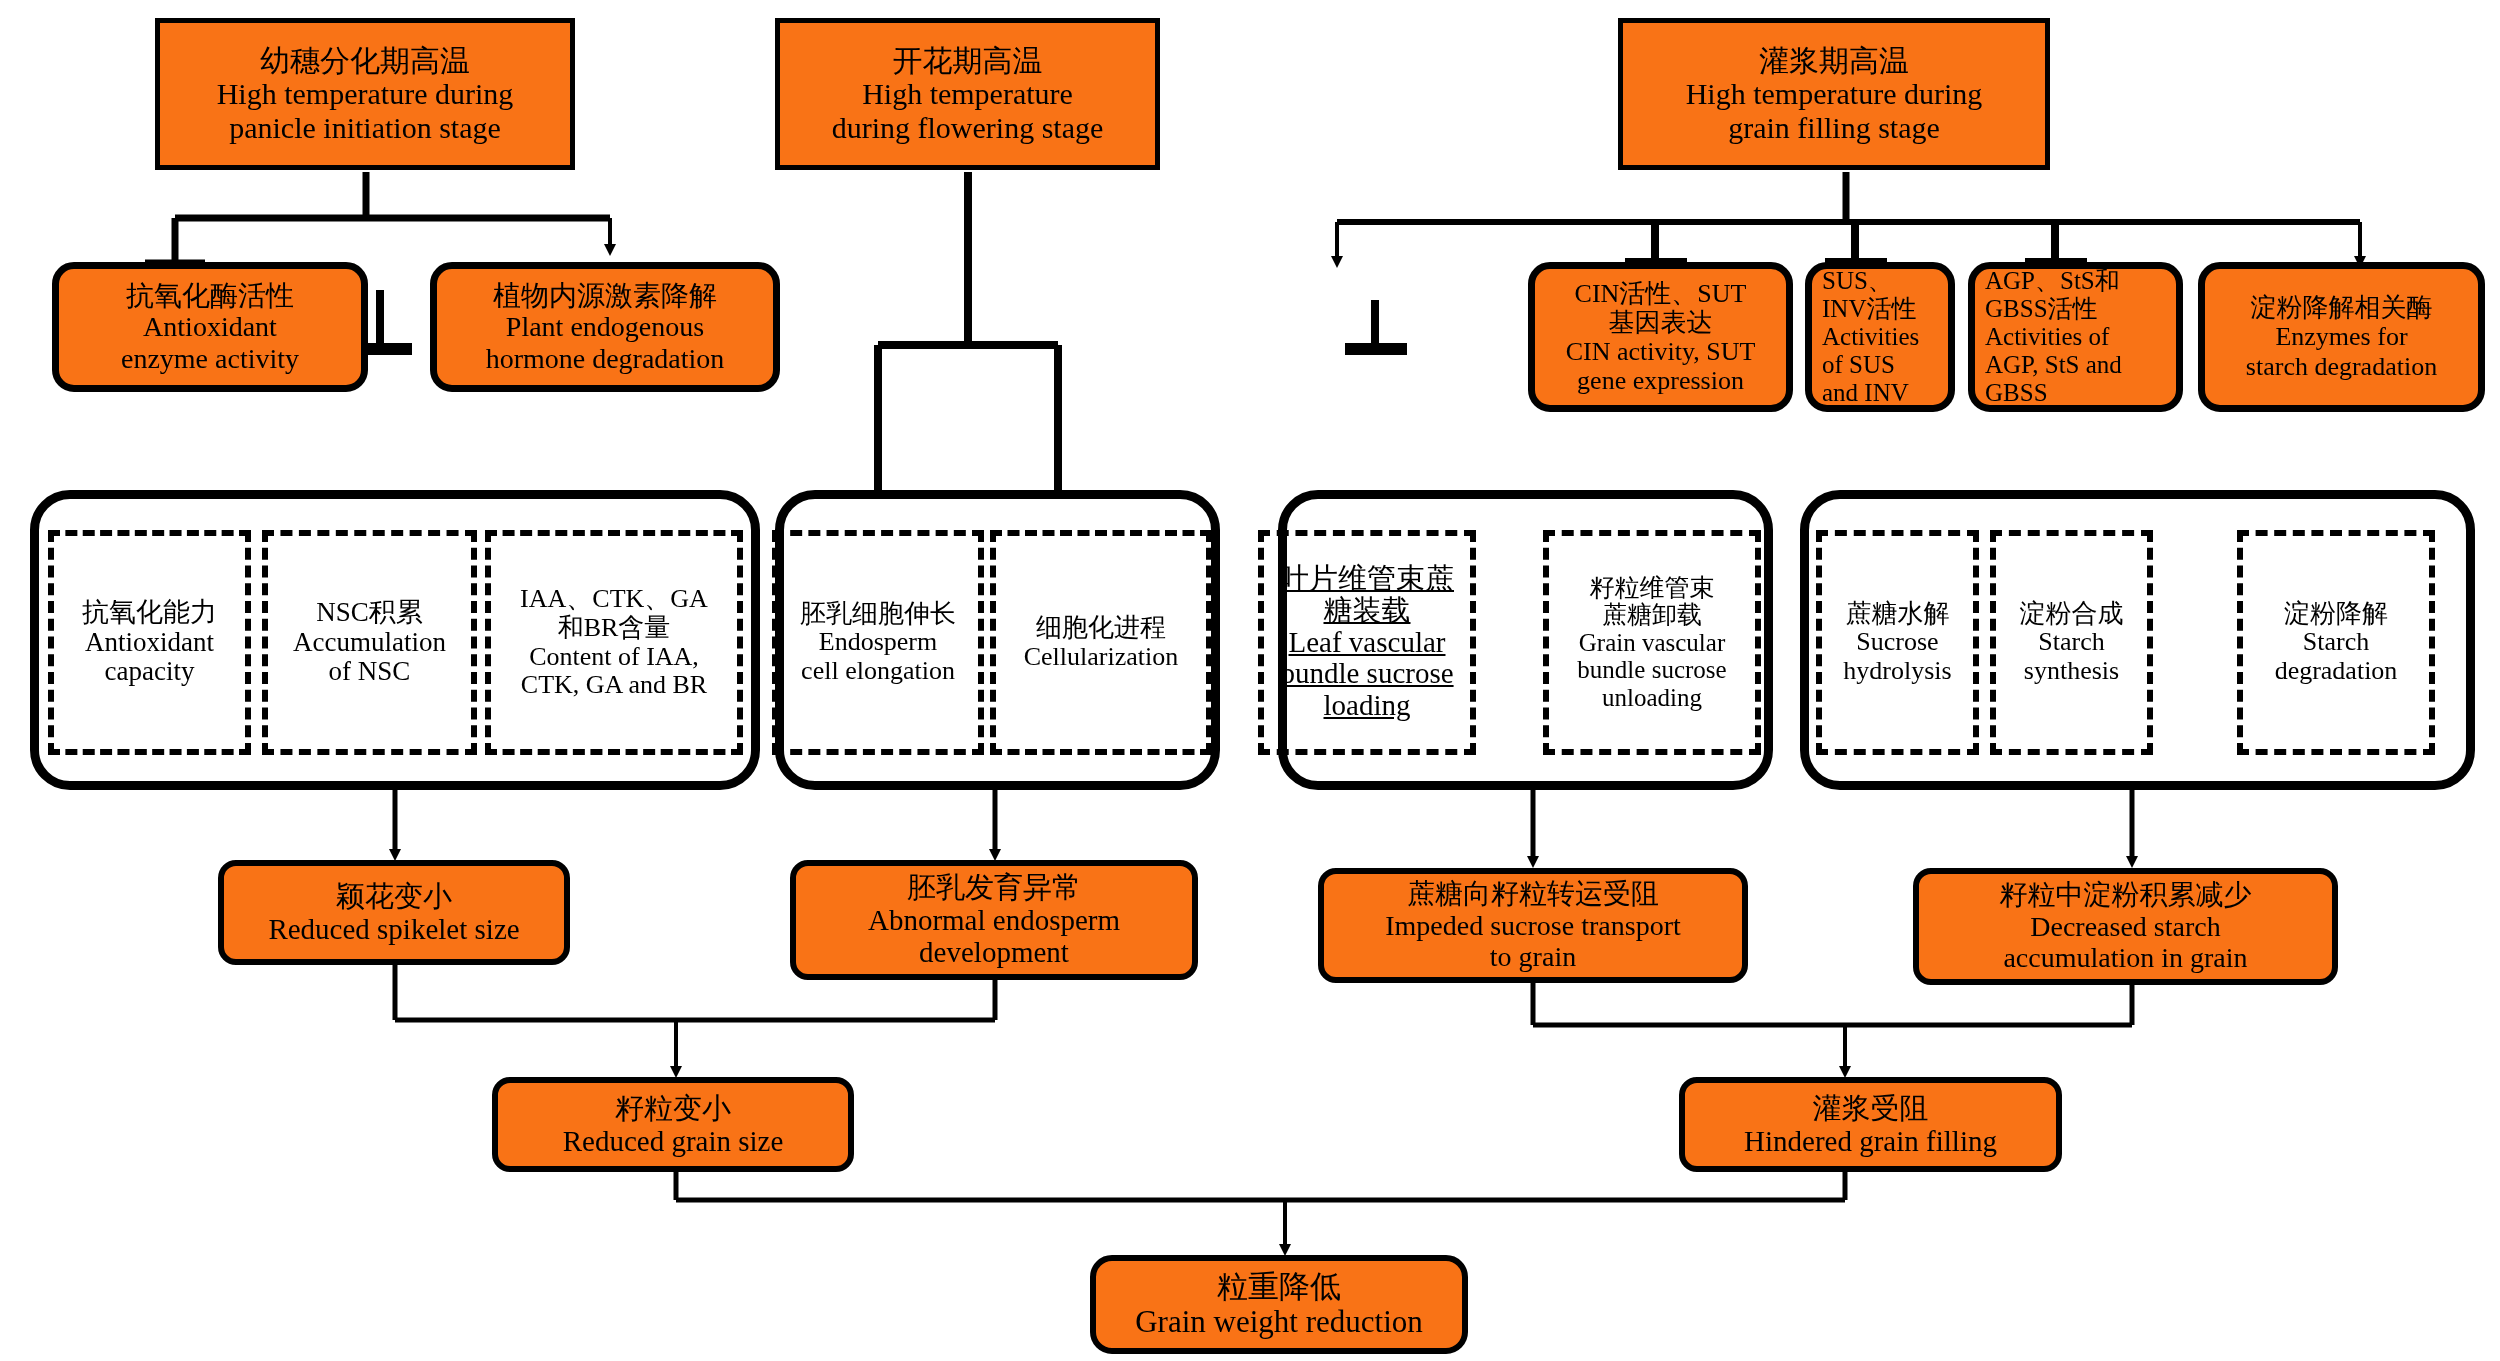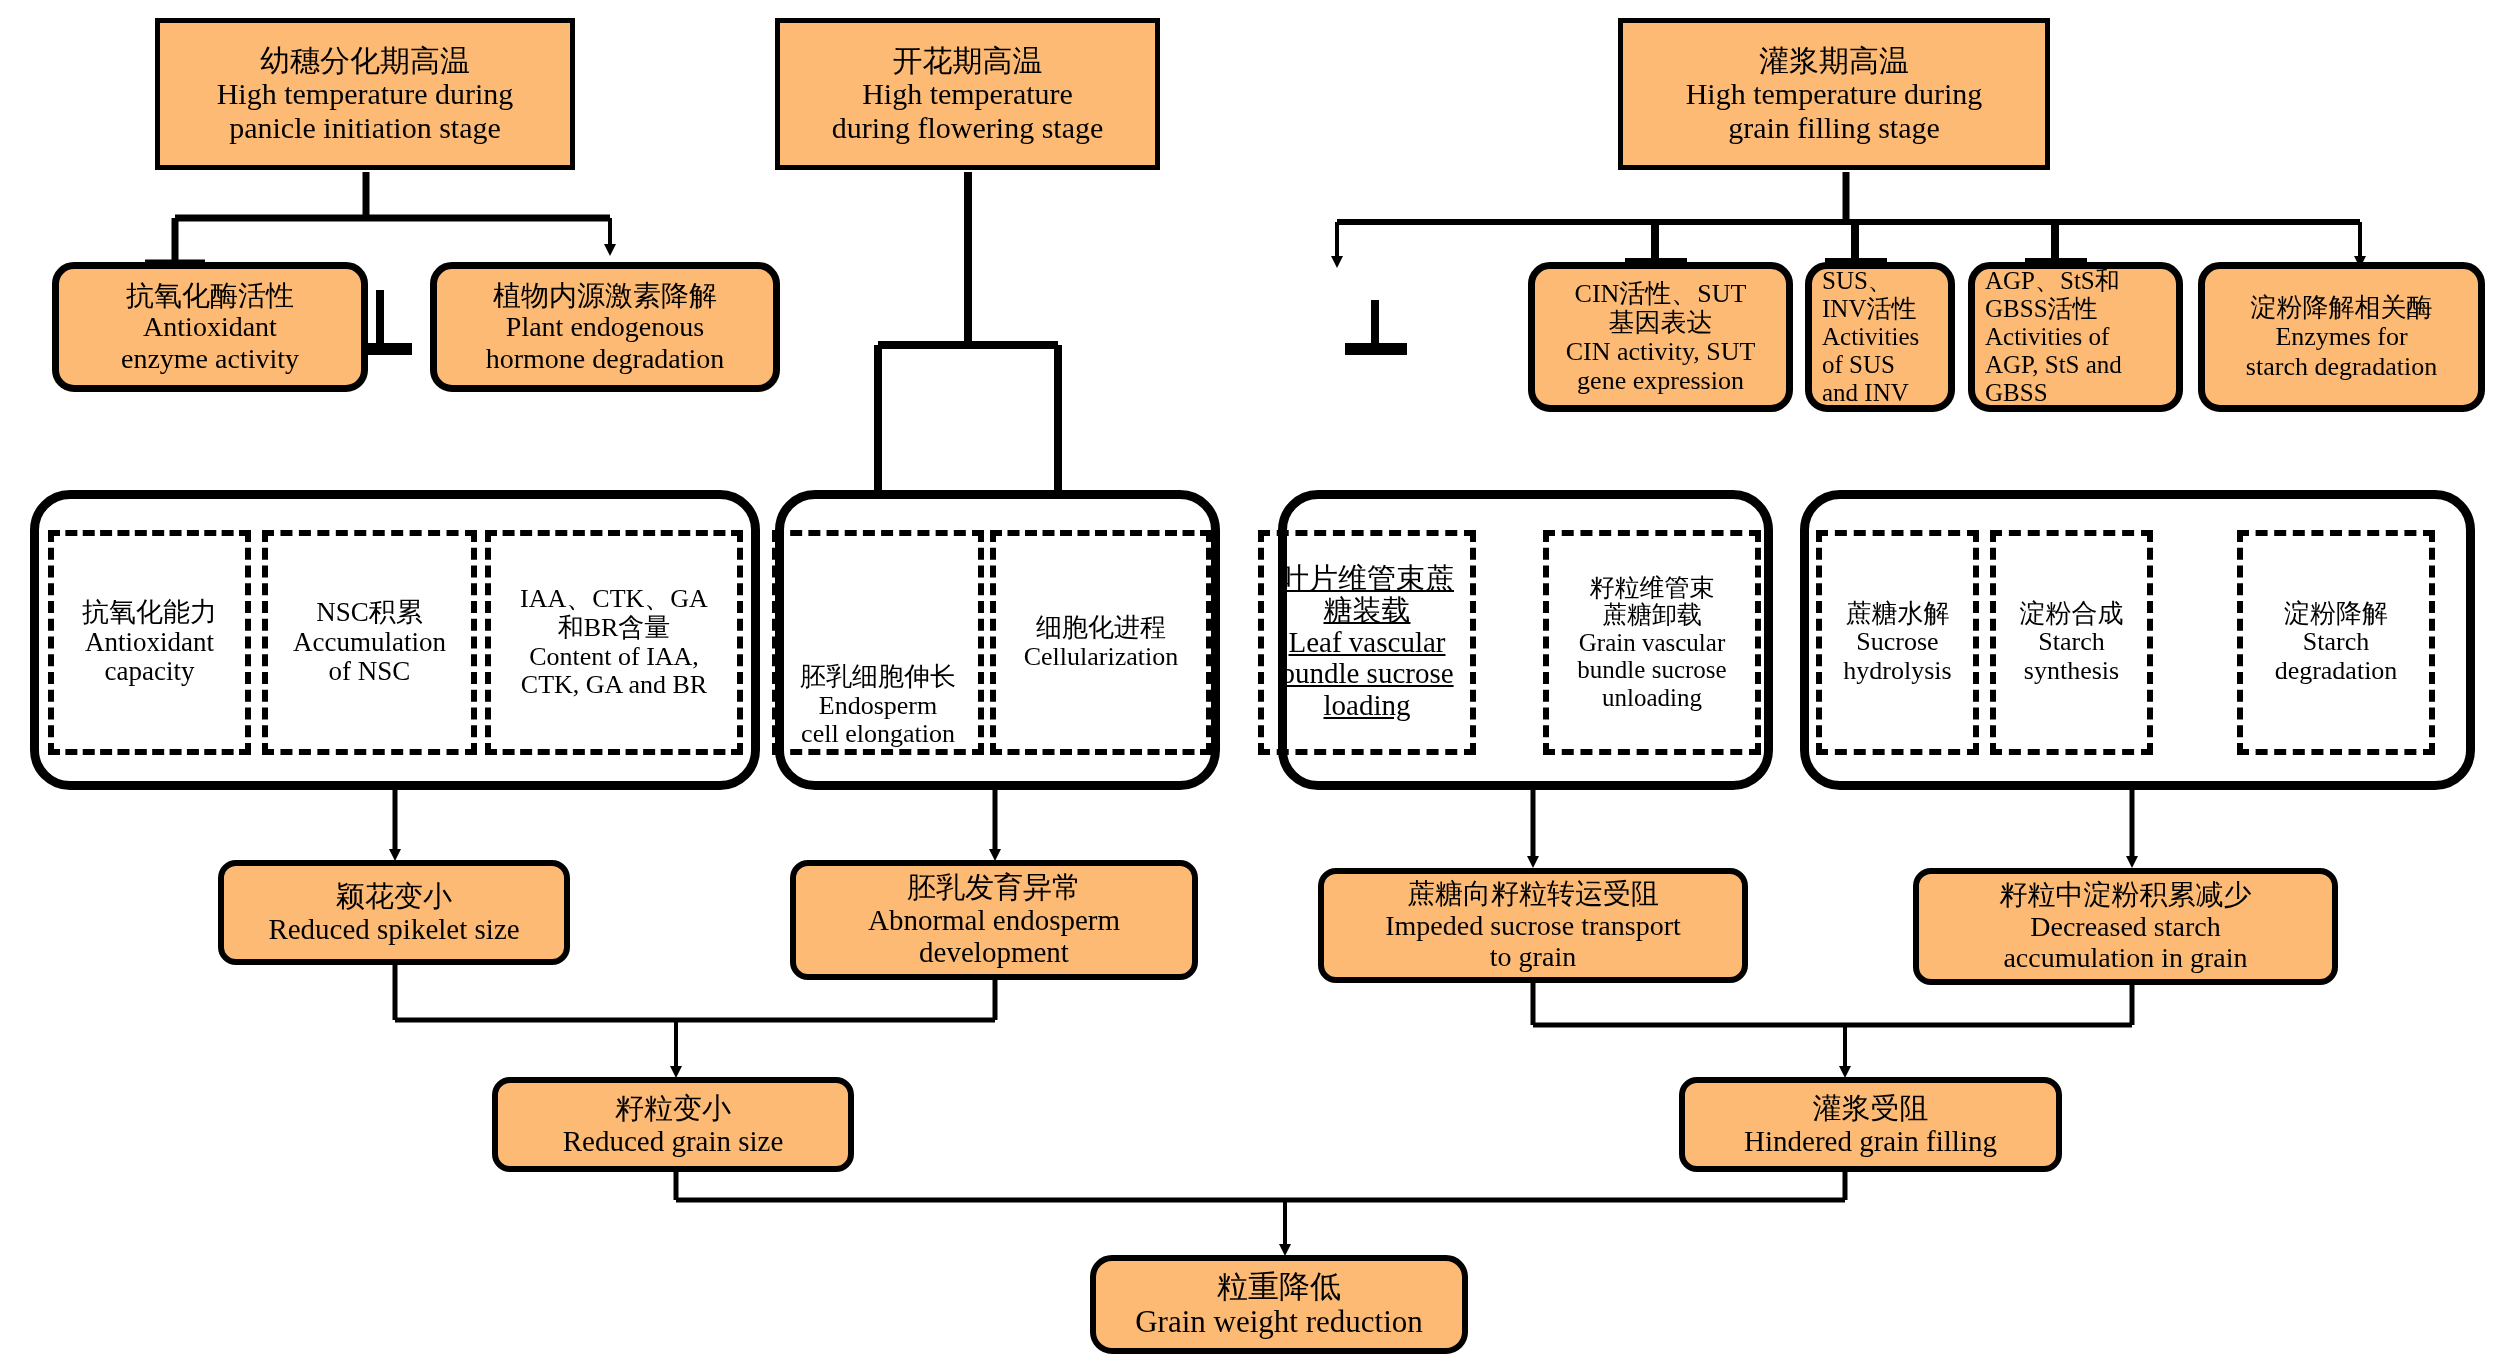--- a/index.html
+++ b/index.html
@@ -1,20 +1,20 @@
 <!DOCTYPE html>
 <html><head>
 <meta charset="utf-8">
 <style>
   html,body{margin:0;padding:0;background:#ffffff;}
   body{font-family:"Liberation Serif","DejaVu Serif",serif;color:#000;}
   #stage{position:relative;width:2500px;height:1361px;background:#fff;overflow:hidden;}
   #svglayer{position:absolute;left:0;top:0;width:2500px;height:1361px;pointer-events:none;}
 
-  .node{position:absolute;box-sizing:border-box;background:#fdba74;display:flex;align-items:center;justify-content:center;text-align:center;line-height:1.12;}
+  .node{position:absolute;box-sizing:border-box;background:#f97316;display:flex;align-items:center;justify-content:center;text-align:center;line-height:1.12;}
   .node .txt{display:block;width:100%;padding:0 6px;}
   .cn{display:block;}
   .en{display:block;}
 
   
   .stim{border:5px solid #000;border-radius:0;font-size:30px;}
 
   
   .mech{border:7px solid #000;border-radius:22px;font-size:28px;}
 
@@ -227,21 +227,21 @@
   </div>
 
   <div class="dash" style="left:262px;top:530px;width:215px;height:225px;">
     <span class="txt">
       <span class="cn">NSC积累</span>
       <span class="en">Accumulation</span>
       <span class="en">of NSC</span>
     </span>
   </div>
 
-  <div class="dash" style="left:772px;top:530px;width:212px;height:225px;font-size:26px;align-items:flex-end;">
+  <div class="dash" style="left:772px;top:530px;width:212px;height:225px;font-size:26px;">
     <span class="txt" style="padding:0 2px;">
       <span class="cn">胚乳细胞伸长</span>
       <span class="en">Endosperm</span>
       <span class="en">cell elongation</span>
     </span>
   </div>
 
   <div class="dash" style="left:990px;top:530px;width:222px;height:225px;font-size:26px;">
     <span class="txt" style="padding:0 2px;">
       <span class="cn">细胞化进程</span>

